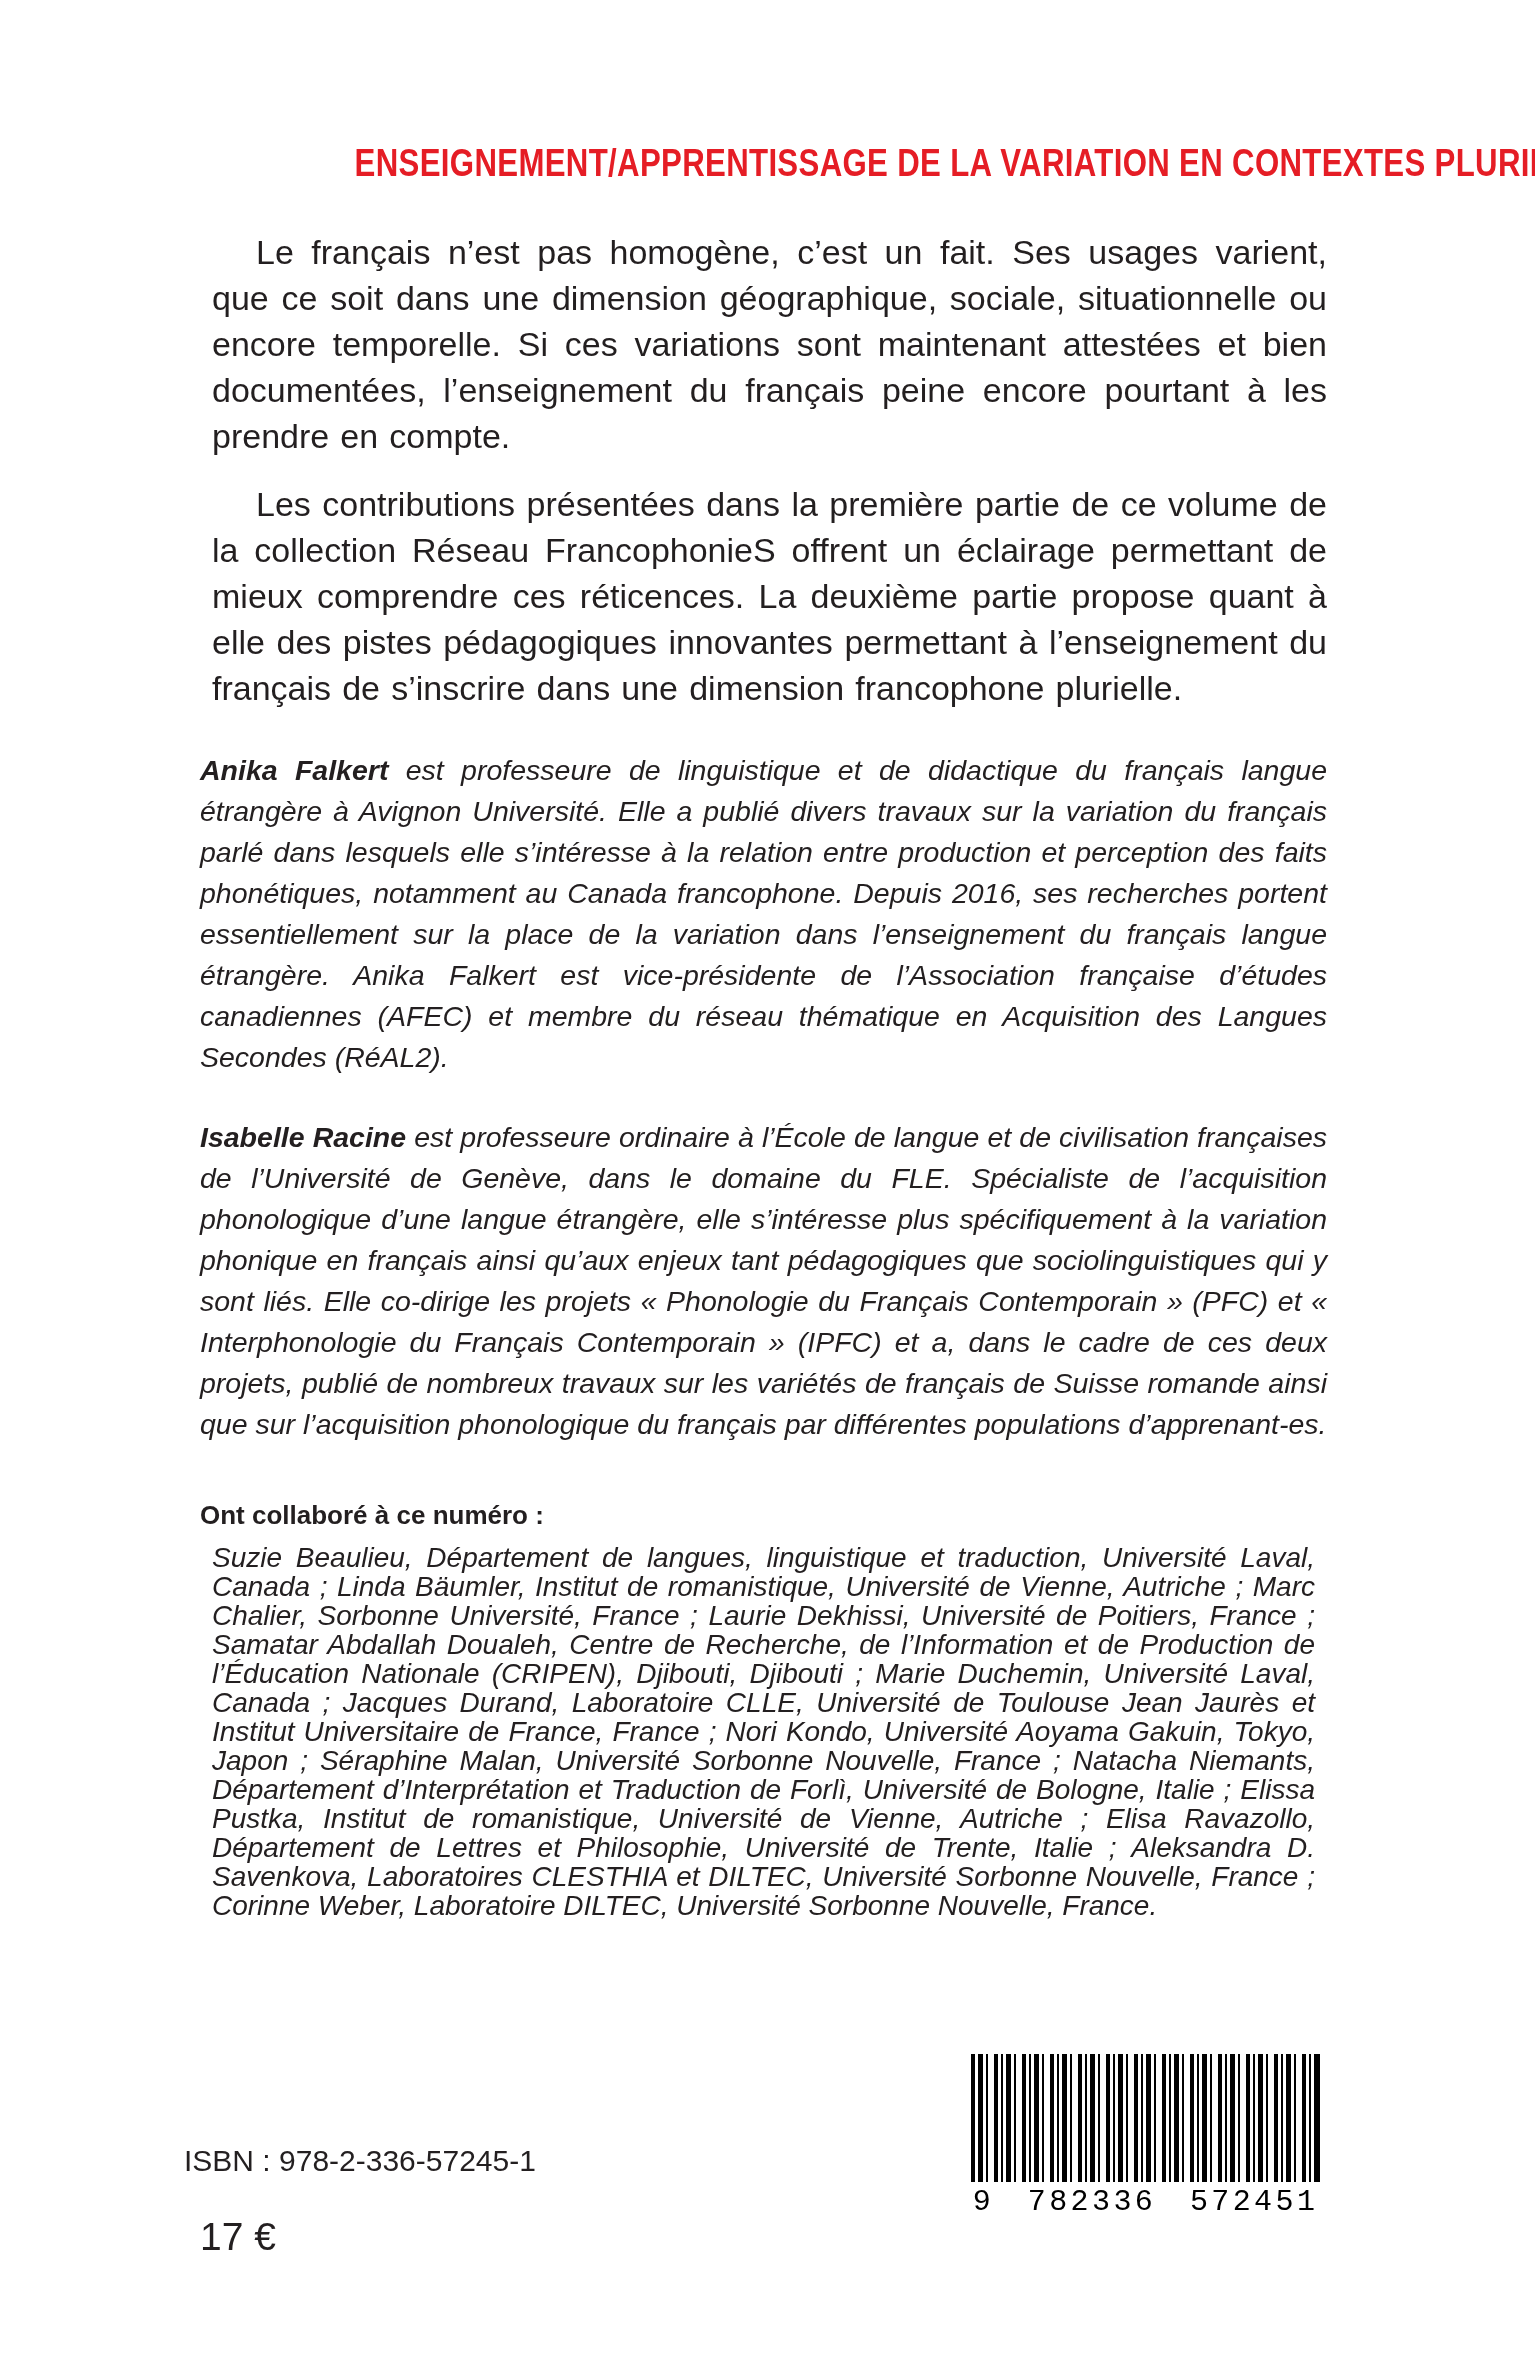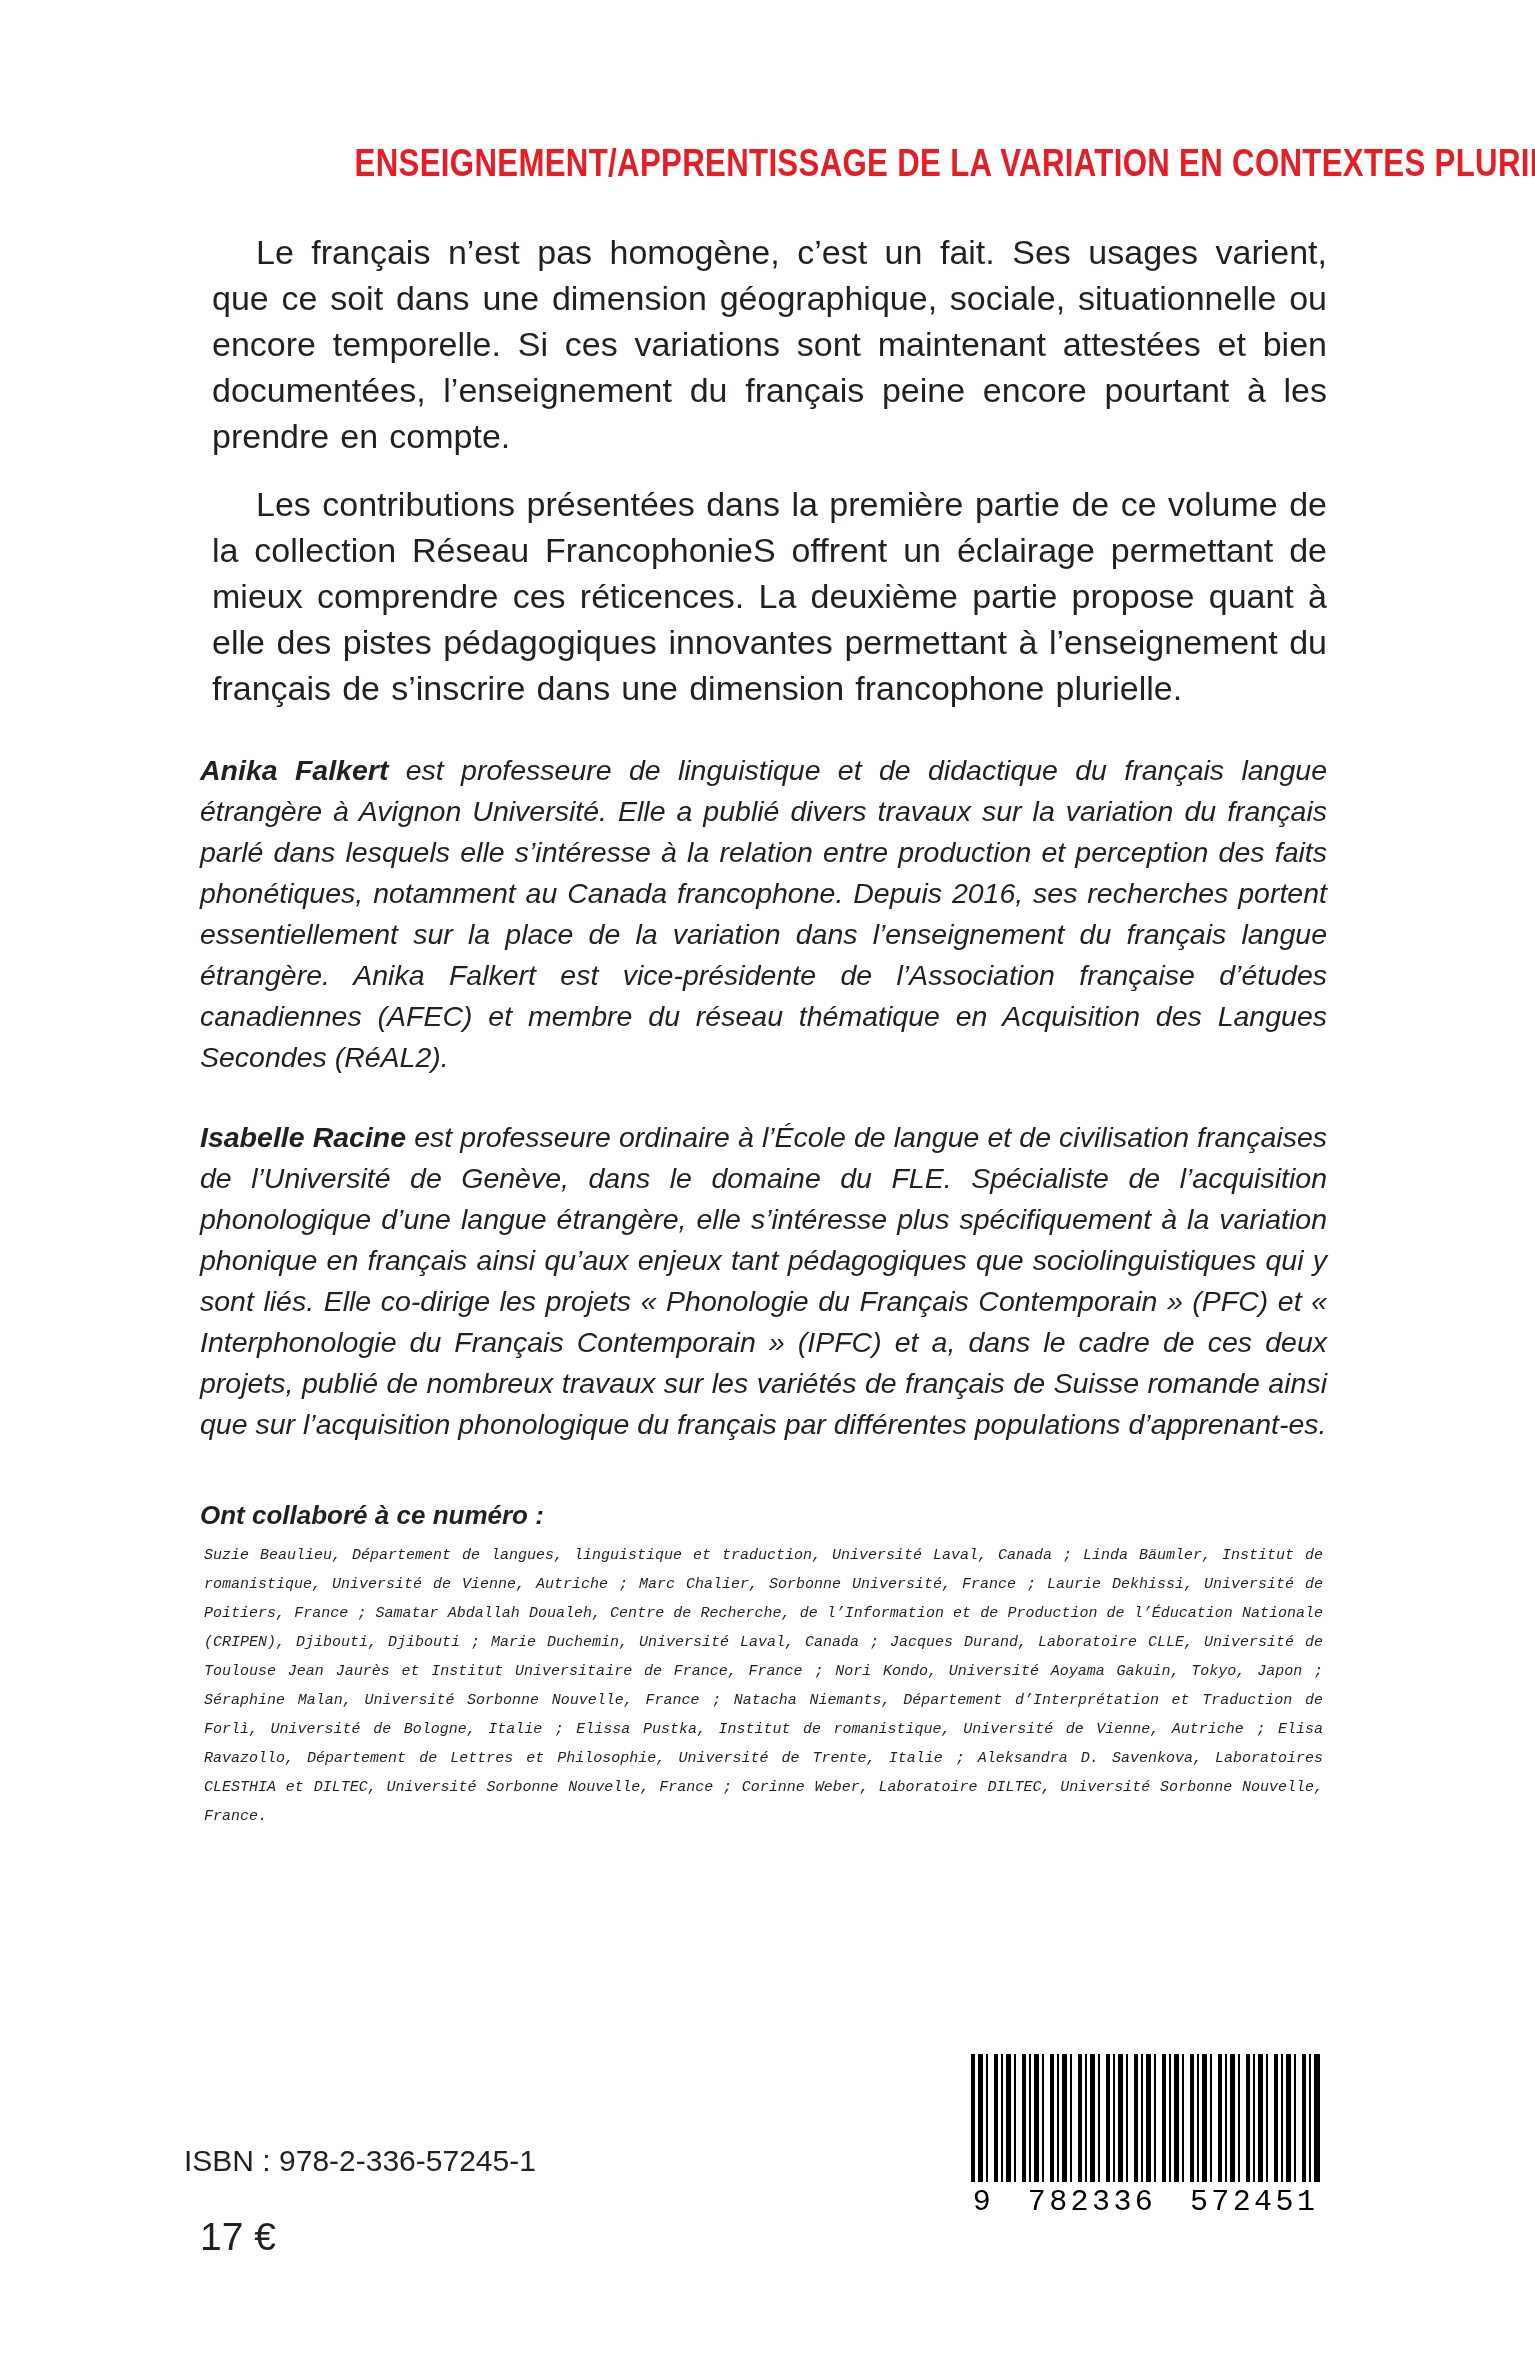--- a/index.html
+++ b/index.html
@@ -41,32 +41,30 @@
   .bio{
     font-style:italic;
     font-size:28.5px;
     line-height:41px;
     text-align:justify;
     margin:39px 0 0 0;
   }
   .bio-name{font-weight:700;}
   .contrib{margin-top:55px;}
   .contrib-heading{
-    font-style:italic;
     font-weight:700;
     font-size:26px;
     margin:0 0 10px 0;
   }
   .contrib-text{
     font-style:italic;
-    font-size:15px;
+    font-size:28px;
     line-height:29px;
     text-align:justify;
-    margin:4px;
-    font-family:Liberation Mono, monospace;
+    margin:12px;
   }
   .isbn{
     position:absolute;
     left:184px;top:2144px;
     font-size:30px;
   }
   .price{
     position:absolute;
     left:200px;top:2215px;
     font-size:39px;

